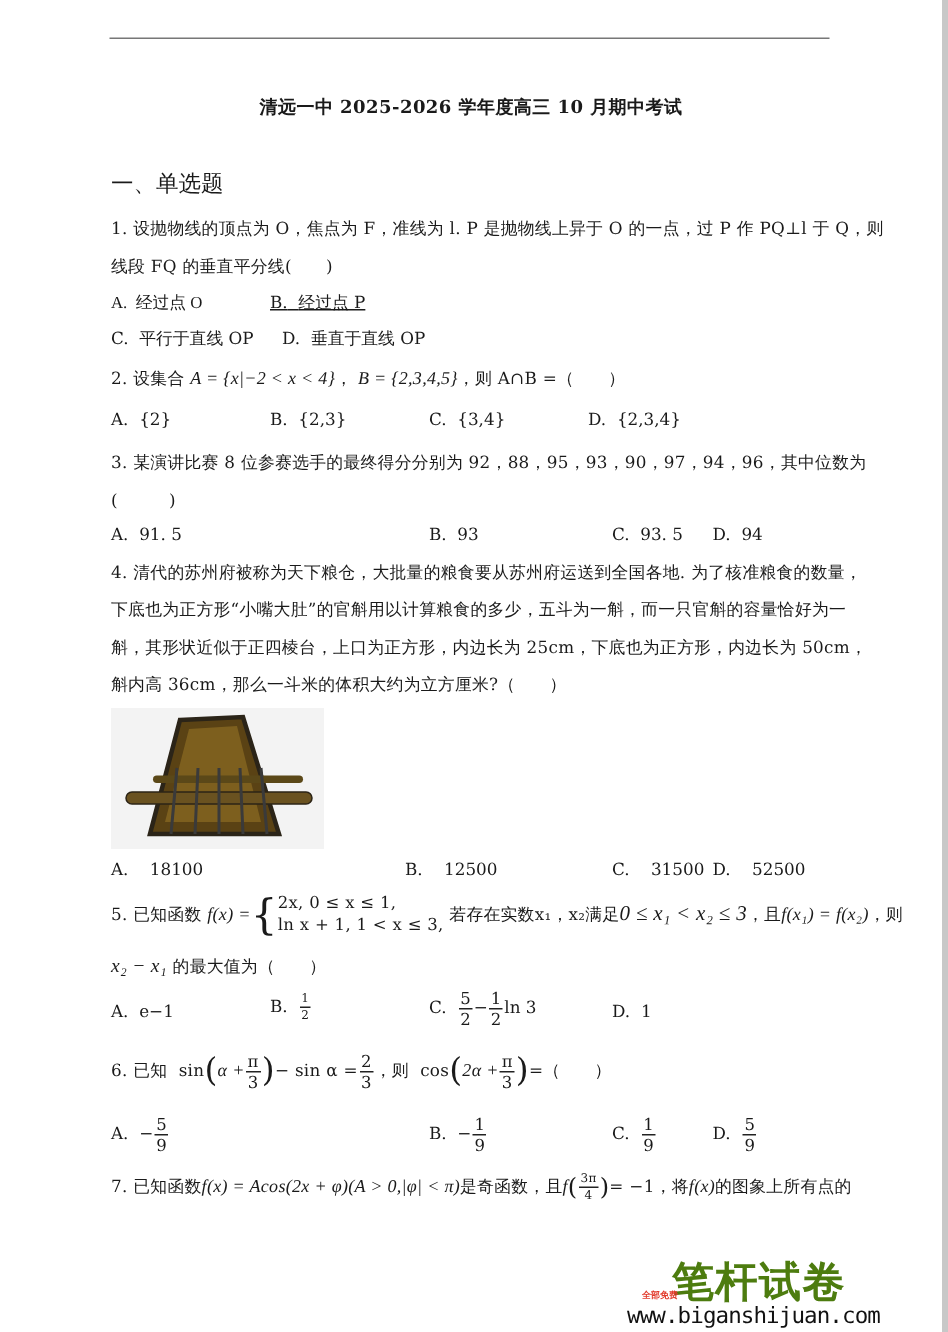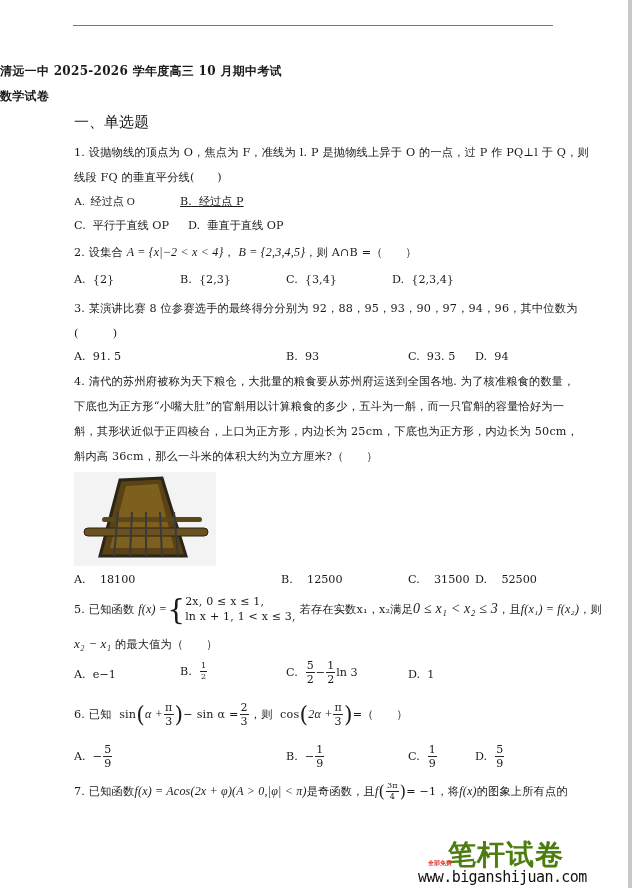--- a/index.html
+++ b/index.html
@@ -5,21 +5,21 @@
   html, body { margin: 0; padding: 0; }
   body {
     width: 632px; height: 888px; overflow: hidden; position: relative;
     background: #ffffff; color: #1a1a1a;
     font-family: "DejaVu Serif", "Liberation Serif", serif;
   }
   .page { position: absolute; left: 0; top: 0; width: 628px; height: 888px; background: #fff; }
   .scrollbar { position: absolute; right: 0; top: 0; width: 4px; height: 888px; background: #c8c8c8; }
   .top-rule { position: absolute; left: 73px; top: 25px; width: 480px; height: 1px; background: #777; }
   .abs { position: absolute; white-space: nowrap; }
-  .title { left: 0; width: 628px; text-align: left; font-size: 12px; font-weight: bold; letter-spacing: 0.3px; }
+  .title { left: 0; width: 628px; text-align: center; font-size: 12px; font-weight: bold; letter-spacing: 0.3px; }
   .section { font-family: "DejaVu Sans", "Liberation Sans", sans-serif; font-size: 15px; }
   .q { font-size: 11.2px; letter-spacing: 0.2px; }
   .opt { font-size: 11.2px; }
   i.v { font-family: "Liberation Serif", "DejaVu Serif", serif; font-size: 12px; }
   .frac { display: inline-block; vertical-align: middle; text-align: center; line-height: 1; font-size: 11px; margin: 0 1px; }
   .frac span { display: block; padding: 0 1px; }
   .frac span.num { border-bottom: 1px solid #222; padding-bottom: 1px; }
   .frac span.den { padding-top: 1px; }
   .paren-big { font-size: 22px; font-weight: 200; vertical-align: middle; line-height: 1; }
   .brace { font-size: 28px; vertical-align: middle; line-height: 1; font-weight: 200; }
@@ -30,21 +30,20 @@
   .wm-red { position: absolute; left: 10px; top: 23px; font-family: "DejaVu Sans", sans-serif; font-size: 6px; color: #e23a2b; font-weight: bold; white-space: nowrap; }
   .wm-url { position: absolute; left: 0; top: 32px; font-family: "DejaVu Sans Mono", "Liberation Mono", monospace; font-size: 15px; color: #111; white-space: nowrap; letter-spacing: -0.6px; }
 </style>
 </head>
 <body>
 
 <div class="page">
   <div class="top-rule"></div>
 
   <div class="abs title" style="top:63px;">清远一中 2025-2026 学年度高三 10 月期中考试</div>
-  <div class="abs title" style="top:88px;">数学试卷</div>
   <div class="abs section" style="left:74px; top:113px;">一、单选题</div>
 
   <div>
     <div class="abs q" style="left:74px; top:145px;">
       <span>1.</span>
       <span>设抛物线的顶点为 O，焦点为 F，准线为 l. P 是抛物线上异于 O 的一点，过 P 作 PQ⊥l 于 Q，则</span>
     </div>
     <div class="abs q" style="left:74px; top:170px;">线段 FQ 的垂直平分线(　　)</div>
     <div class="abs opt" style="left:74px; top:194px;font-family:Liberation Serif, serif;"><span>A.</span>&nbsp;&nbsp;<span>经过点 O</span></div>
     <div class="abs opt" style="left:180px; top:194px;text-decoration:underline;"><span>B.</span>&nbsp;&nbsp;<span>经过点 P</span></div>
@@ -95,21 +94,21 @@
         <rect x="28" y="45" width="100" height="5" rx="2.5" fill="#5b4818"></rect>
         <line x1="44" y1="40" x2="40" y2="84" stroke="#3a3a3a" stroke-width="2"></line>
         <line x1="58" y1="40" x2="56" y2="84" stroke="#3a3a3a" stroke-width="2"></line>
         <line x1="72" y1="40" x2="72" y2="84" stroke="#3a3a3a" stroke-width="2"></line>
         <line x1="86" y1="40" x2="88" y2="84" stroke="#3a3a3a" stroke-width="2"></line>
         <line x1="100" y1="40" x2="104" y2="84" stroke="#3a3a3a" stroke-width="2"></line>
       </svg>
     </div>
 
     <div class="abs opt" style="left:74px; top:573px;"><span>A.</span>&nbsp;&nbsp;&nbsp;&nbsp;<span>18100</span></div>
-    <div class="abs opt" style="left:281px; top:573px;"><span>B.</span>&nbsp;&nbsp;&nbsp;&nbsp;<span>12500</span></div>
+    <div class="abs opt" style="left:270px; top:573px;"><span>B.</span>&nbsp;&nbsp;&nbsp;&nbsp;<span>12500</span></div>
     <div class="abs opt" style="left:408px; top:573px;"><span>C.</span>&nbsp;&nbsp;&nbsp;&nbsp;<span>31500</span></div>
     <div class="abs opt" style="left:475px; top:573px;"><span>D.</span>&nbsp;&nbsp;&nbsp;&nbsp;<span>52500</span></div>
   </div>
 
   <div>
     <div class="abs q" style="left:74px; top:592px; line-height:34px;">
       <span>5.</span>
       <span>已知函数</span>
       <i class="v">f(x) =</i><span class="brace">{</span><span class="cases"><span style="display:block">2x, 0 ≤ x ≤ 1,</span><span style="display:block">ln x + 1, 1 &lt; x ≤ 3,</span></span>
       <span>若存在实数x₁，x₂满足</span><i class="v" style="font-size:14px">0 ≤ x₁ &lt; x₂ ≤ 3</i><span>，且</span><i class="v">f(x₁) = f(x₂)</i><span>，则</span>

